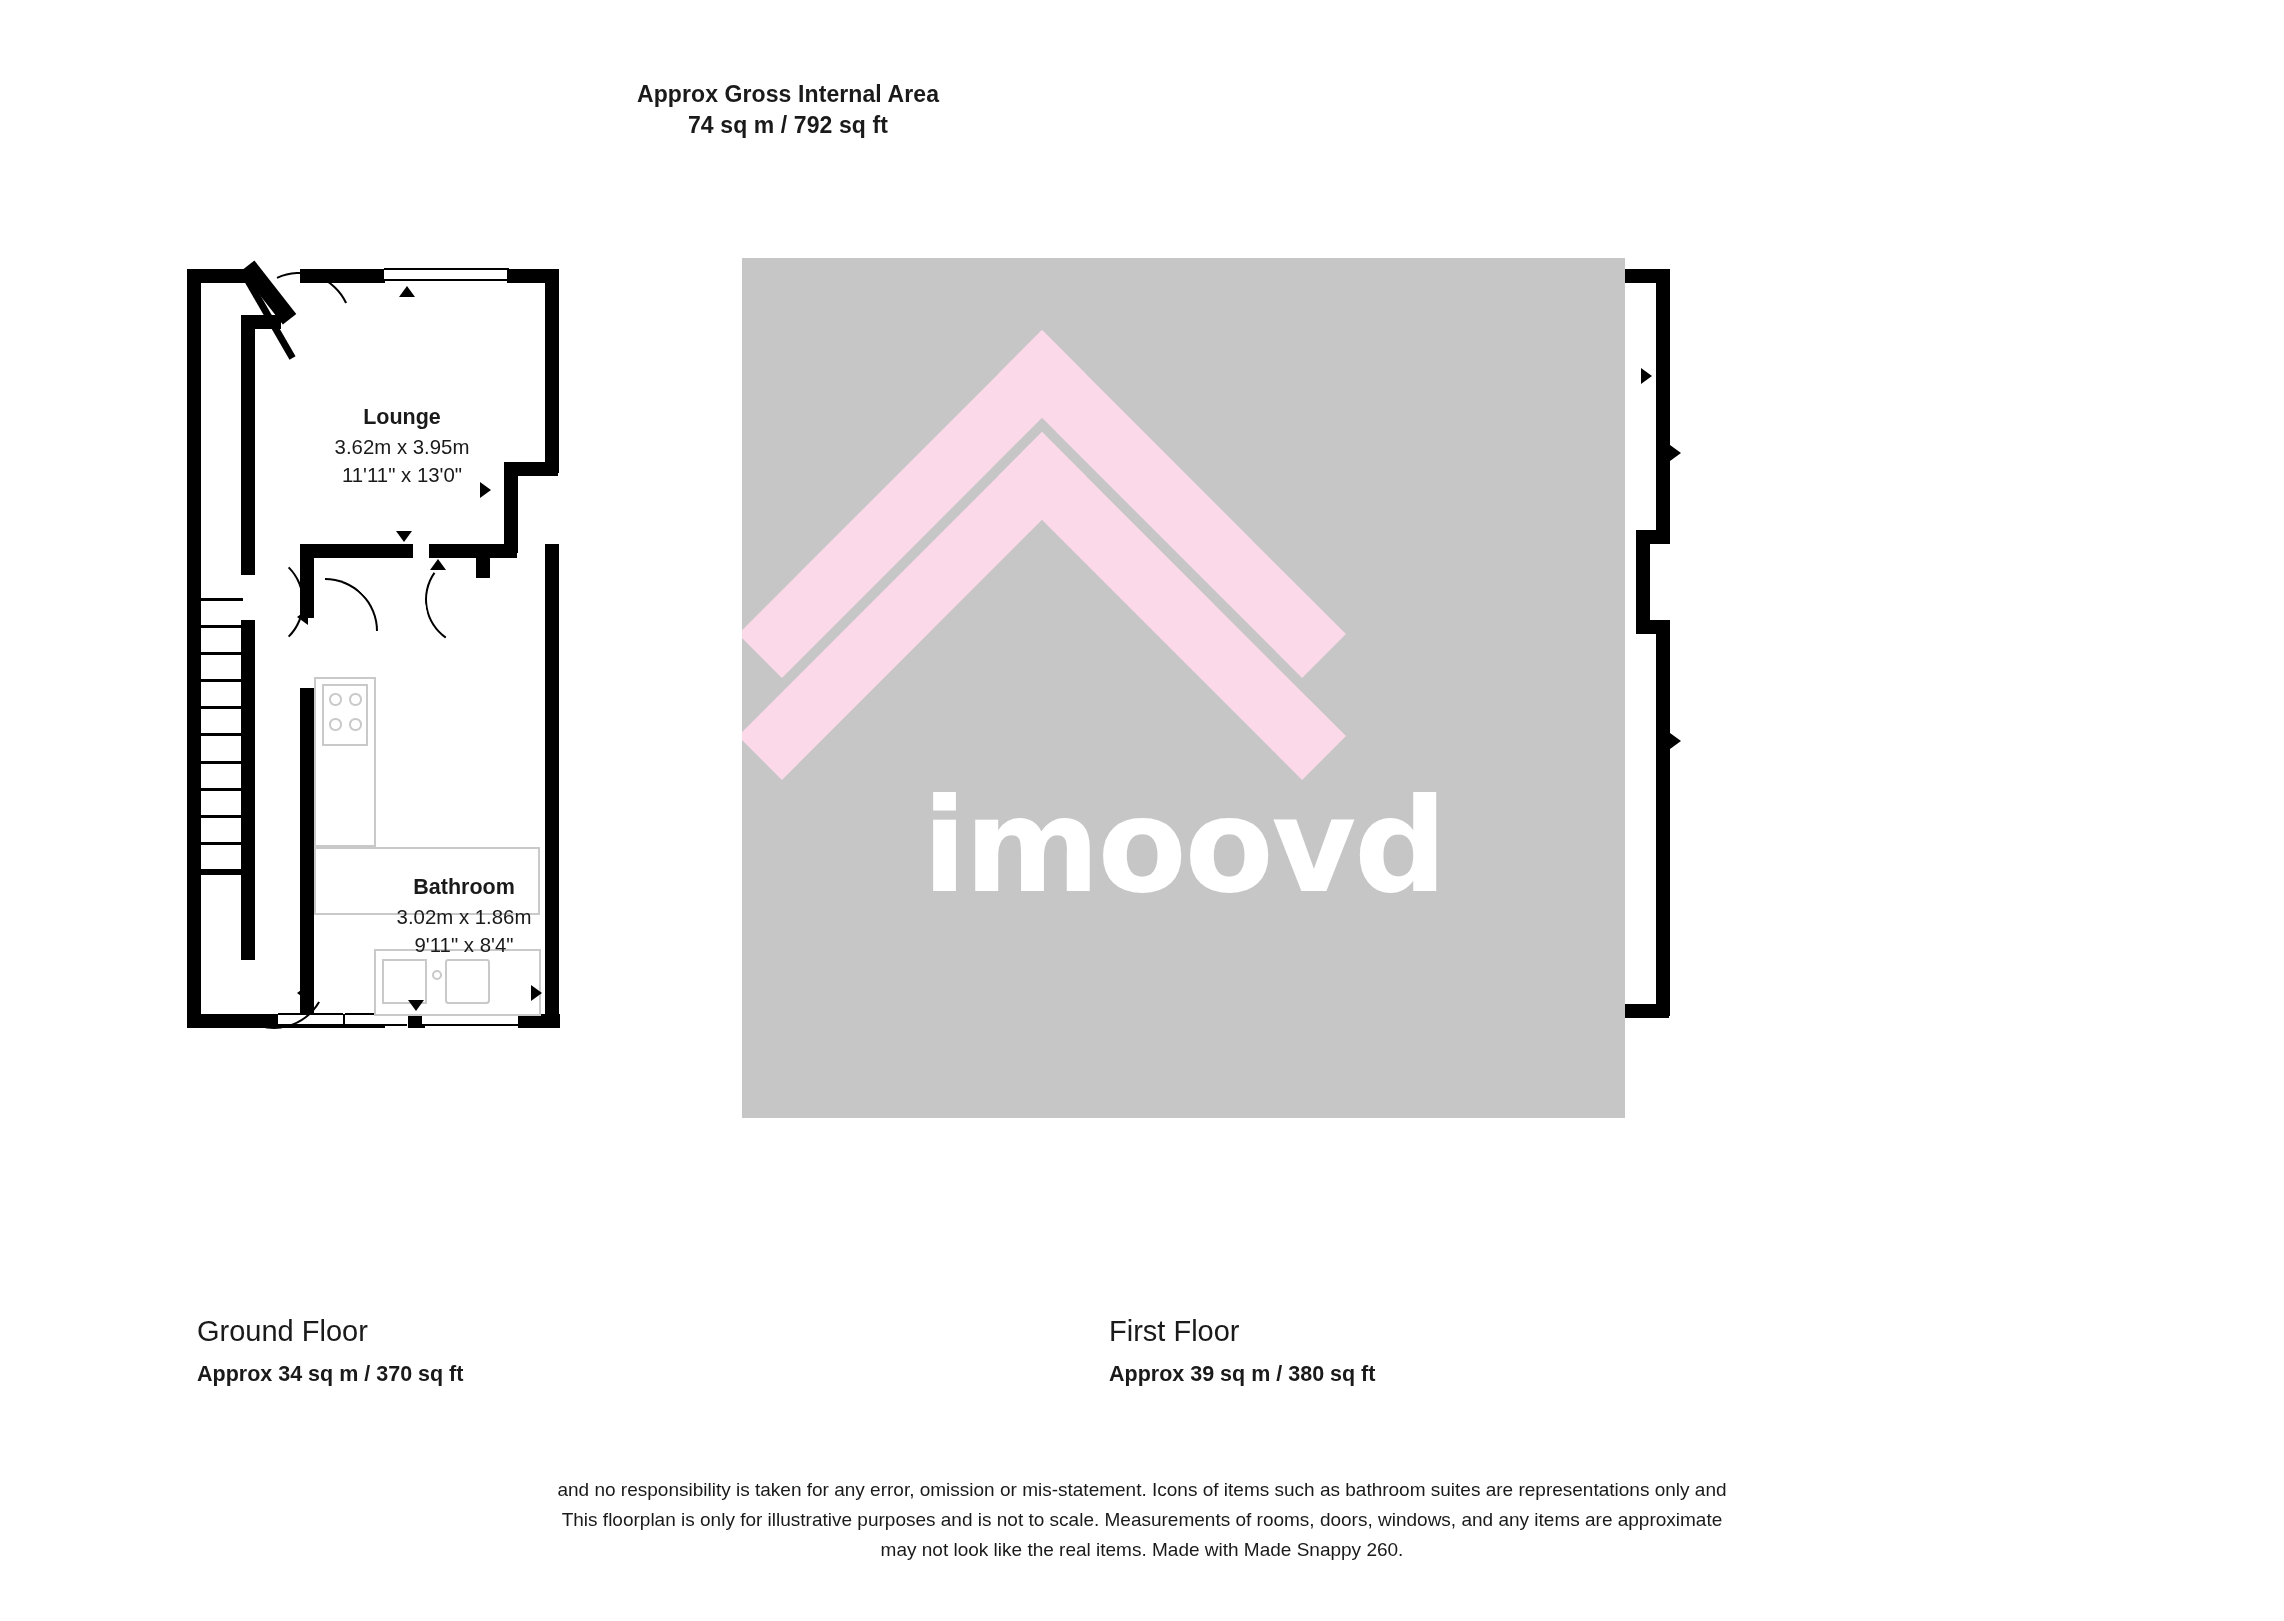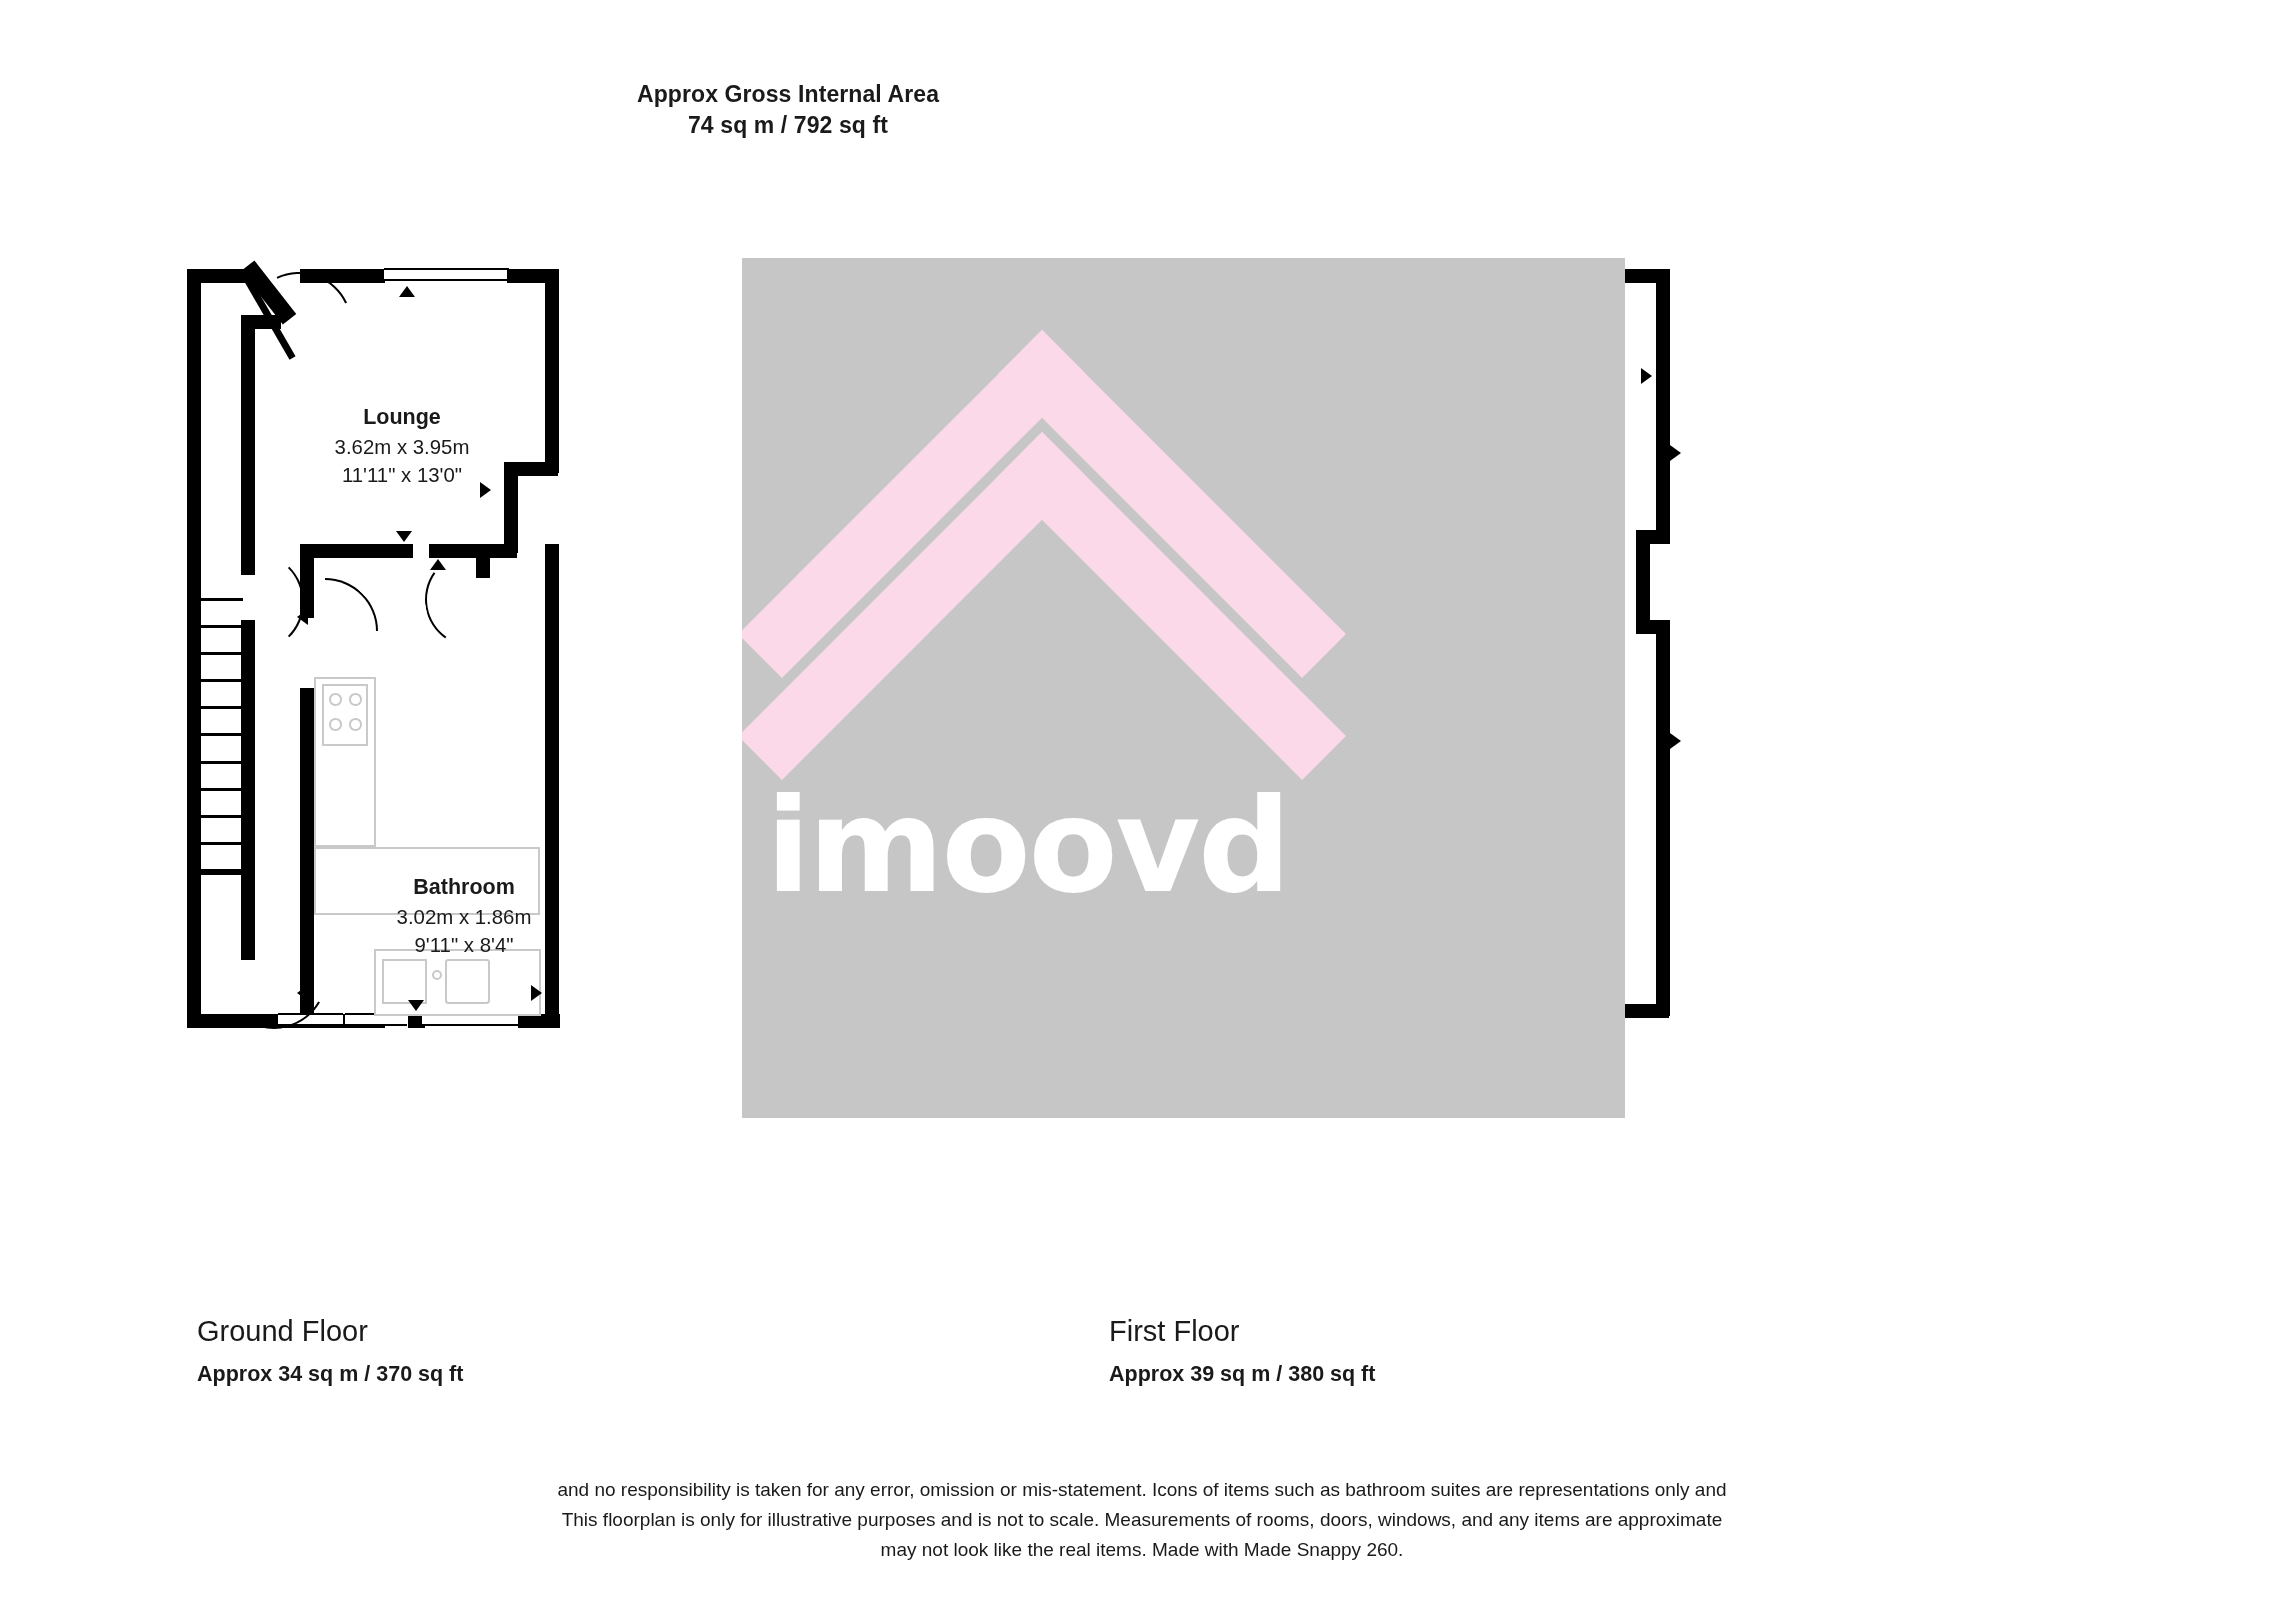--- a/index.html
+++ b/index.html
@@ -117,28 +117,28 @@
   }
   #watermark .chev {
     position: absolute;
     background: #fbd9e8;
   }
   #wm-text {
     position: absolute;
     left: 742px;
     top: 770px;
     width: 883px;
+    text-align: center;
     font-size: 130px;
     font-weight: bold;
     color: #ffffff;
     letter-spacing: -2.3px;
     z-index: 6;
     pointer-events: none;
     font-family: "DejaVu Sans", sans-serif;
-    margin-left: 24px;
   }
 
   
   .floor-caption {
     position: absolute;
   }
   .floor-caption .title {
     font-size: 29px;
     line-height: 1.3;
   }

